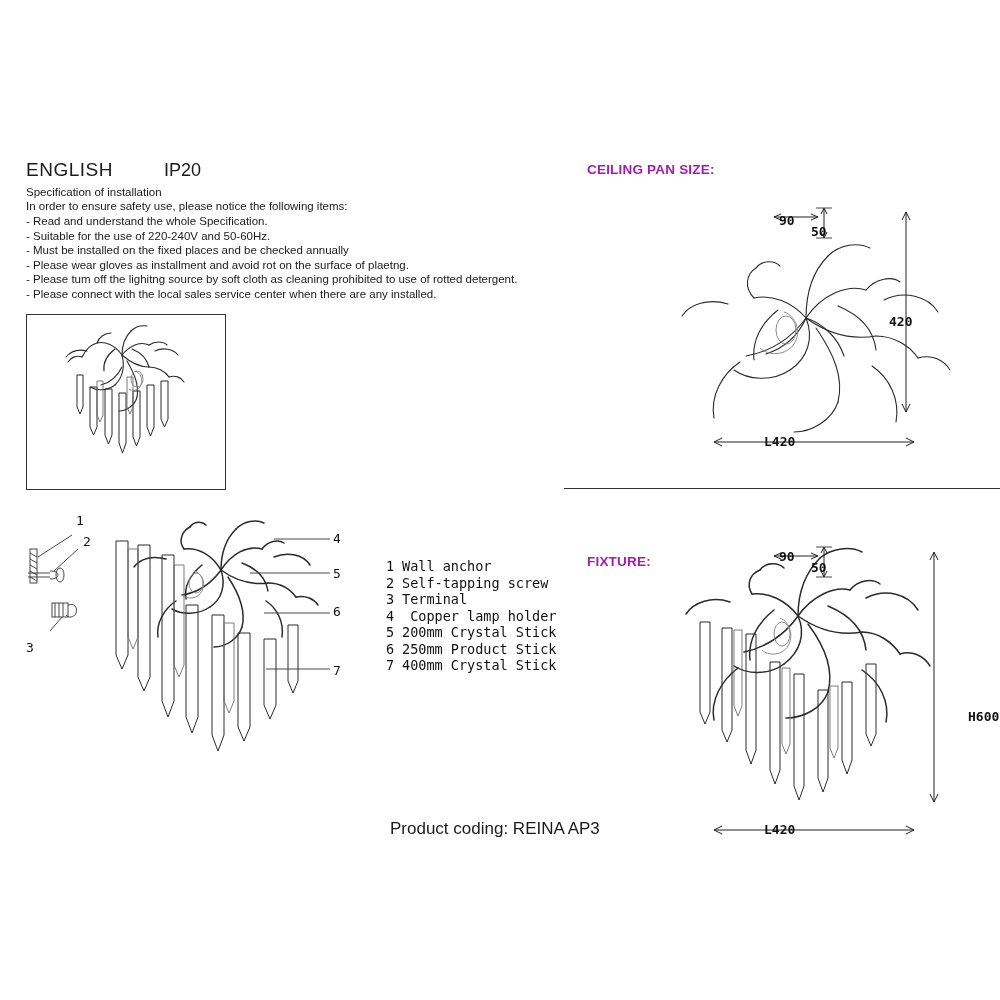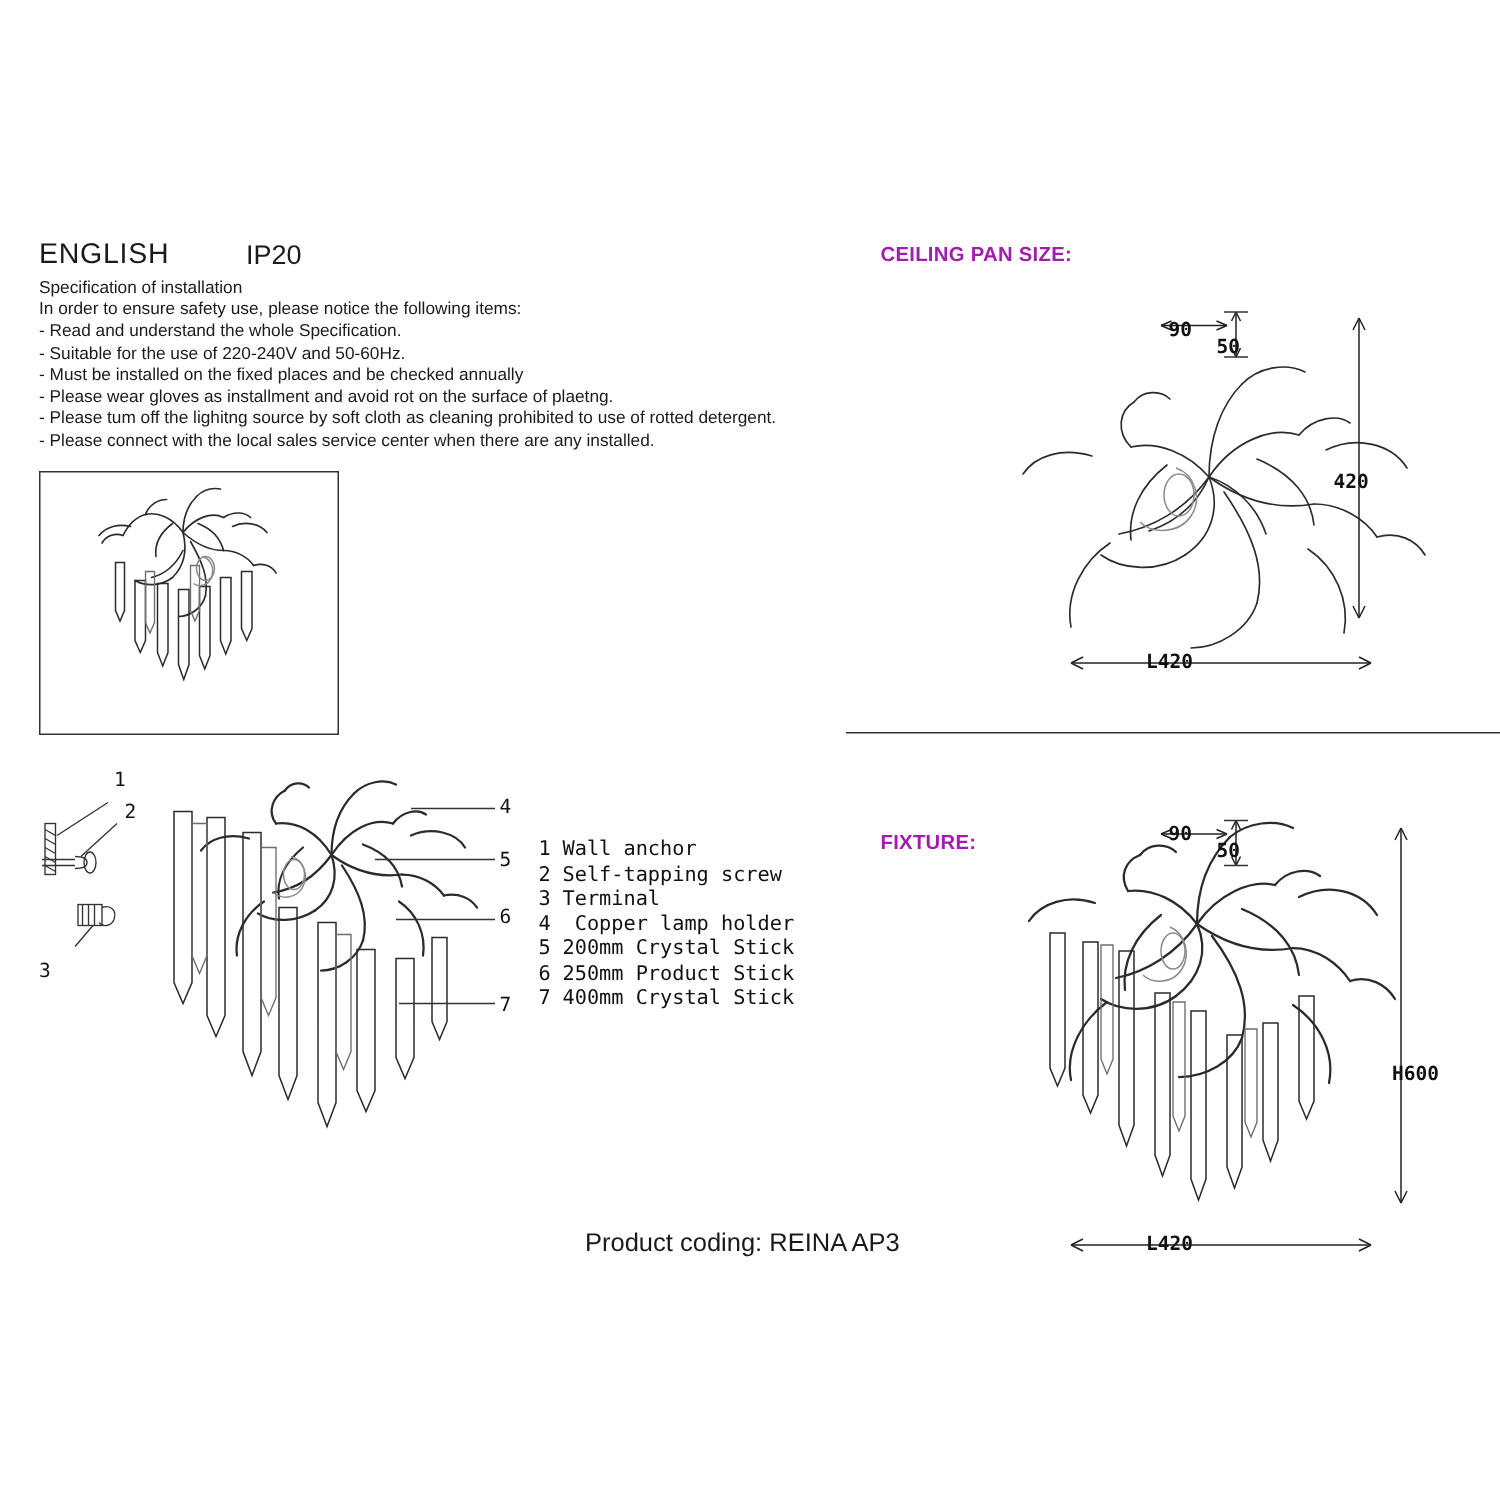--- a/index.html
+++ b/index.html
@@ -52,21 +52,21 @@
   
   #photo-box {
     left: 10px; top: 314px;
     width: 200px; height: 176px;
     border: 1px solid #333;
     box-sizing: border-box;
   }
 
   
   #parts-legend {
-    left: 343px; top: 558px;
+    left: 370px; top: 558px;
     font-family: "DejaVu Sans Mono", monospace;
     font-size: 13.5px;
     line-height: 16.5px;
     color: #111;
   }
   #parts-legend .row { white-space: nowrap; }
   #parts-legend .num { display: inline-block; width: 16px; }
 
   
   .callout {
@@ -100,21 +100,21 @@
     font-weight: bold;
     color: #111;
   }
   #dim-90-top   { left: 763px; top: 213px; }
   #dim-50-top   { left: 795px; top: 224px; }
   #dim-420-v    { left: 873px; top: 314px; }
   #dim-L420-top { left: 748px; top: 434px; }
 
   #dim-90-bot   { left: 763px; top: 549px; }
   #dim-50-bot   { left: 795px; top: 560px; }
-  #dim-H600-v   { left: 864px; top: 709px; padding-left: 48px; }
+  #dim-H600-v   { left: 904px; top: 709px; padding-left: 48px; }
   #dim-L420-bot { left: 748px; top: 822px; }
 
   
   #product-coding {
     left: 374px; top: 819px;
     font-size: 17px;
     color: #1a1a1a;
     white-space: nowrap;
   }
 

